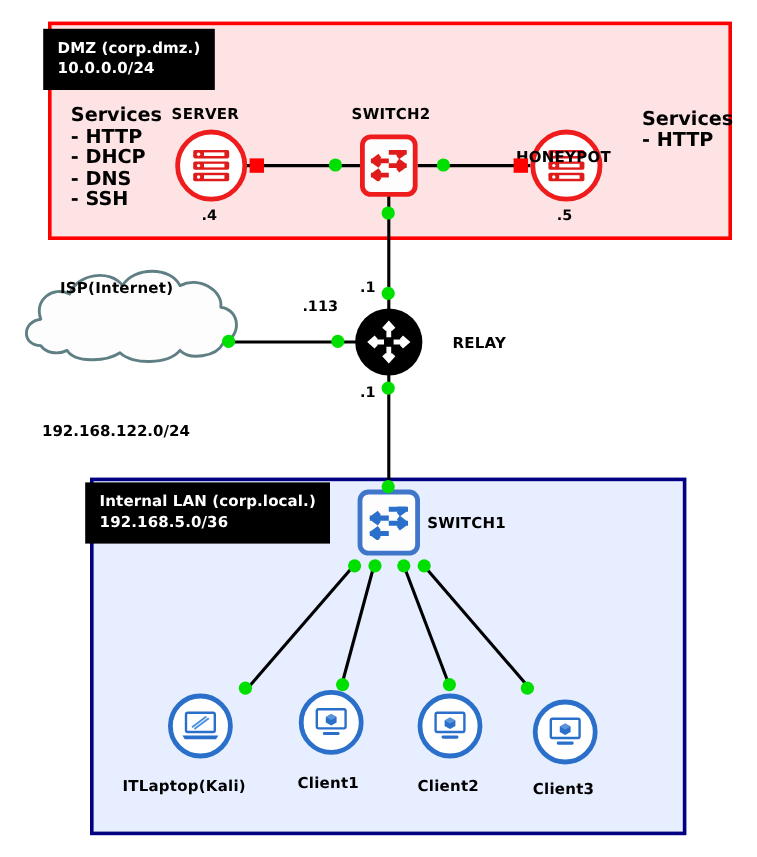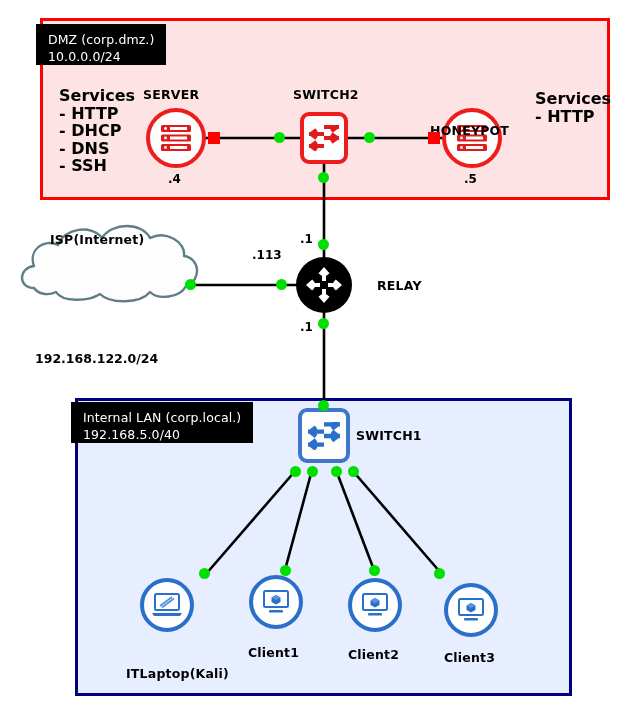--- a/index.html
+++ b/index.html
@@ -38,24 +38,24 @@
     top: 398px;
     width: 497px;
     height: 298px;
     background: #e7eeff;
     border: 3px solid #000080;
   }
   .zone-label {
     position: absolute;
     background: #000000;
     color: #ffffff;
-    font-weight: normal;
+    font-weight: bold;
     font-size: 12.5px;
     line-height: 17px;
-    padding: 7px 12px 0 12px;
+    padding: 7px 12px 10px 12px;
     white-space: pre;
     letter-spacing: 0.1px;
   }
   .zone-label-dmz {
     left: 36px;
     top: 24px;
   }
   .zone-label-lan {
     left: 71px;
     top: 402px;
@@ -265,21 +265,21 @@
 <div class="port" style="left:348px; top:466px;"></div>
 
 <div class="circ circ-blue" style="left:140px; top:578px; width:54px; height:54px;">
   <svg width="32" height="26" viewBox="0 0 32 26">
     <rect x="4" y="2" width="24" height="16" rx="1.5" fill="#ffffff" stroke="#2a6fc9" stroke-width="2"></rect>
     <path d="M 9 14 L 21 5" stroke="#4b8fe0" stroke-width="1.6"></path>
     <path d="M 11 15.5 L 23 6.5" stroke="#4b8fe0" stroke-width="1.6"></path>
     <path d="M 1 21 L 31 21 L 29 24 L 3 24 Z" fill="#2a6fc9"></path>
   </svg>
 </div>
-<div class="lbl lbl-node" style="left:126px; top:647px;margin-top:19px;">ITLaptop(Kali)</div>
+<div class="lbl lbl-node" style="left:102px; top:647px;">ITLaptop(Kali)</div>
 <div class="port" style="left:199px; top:568px;"></div>
 
 <div class="circ circ-blue" style="left:249px; top:575px; width:54px; height:54px;">
   <svg width="30" height="26" viewBox="0 0 30 26">
     <rect x="3" y="2" width="24" height="16" rx="1.5" fill="#ffffff" stroke="#2a6fc9" stroke-width="2"></rect>
     <path d="M 15 6 L 19.5 8.5 L 19.5 13 L 15 15.5 L 10.5 13 L 10.5 8.5 Z" fill="#2a6fc9"></path>
     <path d="M 15 6 L 19.5 8.5 L 15 11 L 10.5 8.5 Z" fill="#5b94dd"></path>
     <rect x="8" y="21" width="14" height="2.6" rx="1.2" fill="#2a6fc9"></rect>
   </svg>
 </div>
@@ -304,13 +304,13 @@
     <path d="M 15 6 L 19.5 8.5 L 15 11 L 10.5 8.5 Z" fill="#5b94dd"></path>
     <rect x="8" y="21" width="14" height="2.6" rx="1.2" fill="#2a6fc9"></rect>
   </svg>
 </div>
 <div class="lbl lbl-node" style="left:444px; top:650px;">Client3</div>
 <div class="port" style="left:434px; top:568px;"></div>
 
 <div class="zone-label zone-label-dmz">DMZ (corp.dmz.)
 10.0.0.0/24</div>
 <div class="zone-label zone-label-lan">Internal LAN (corp.local.)
-192.168.5.0/40</div>
+192.168.5.0/36</div>
 
 </body></html>

